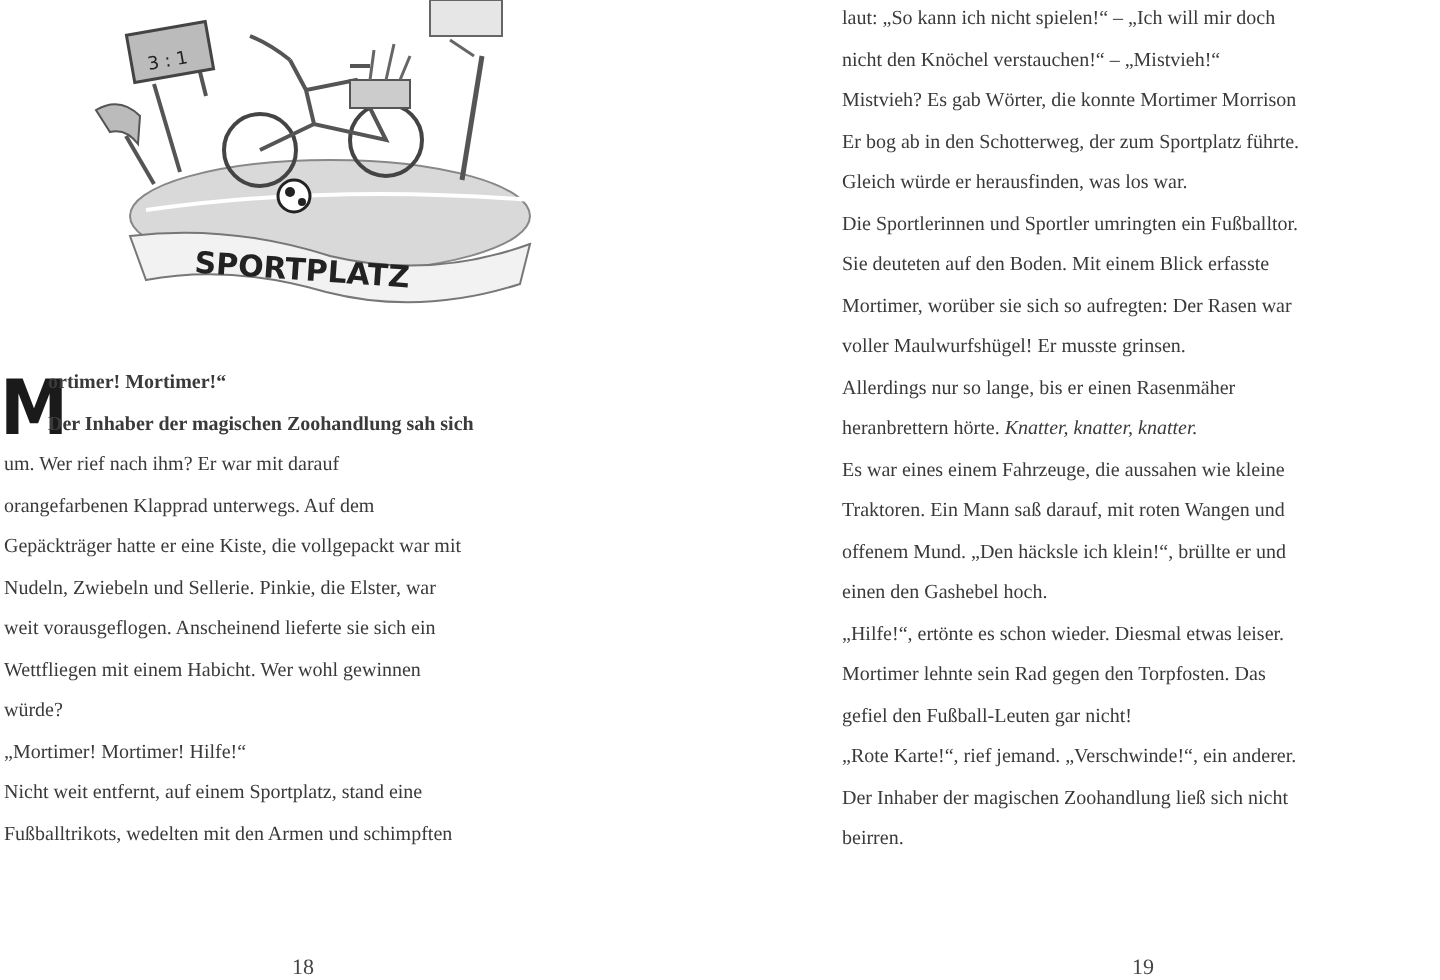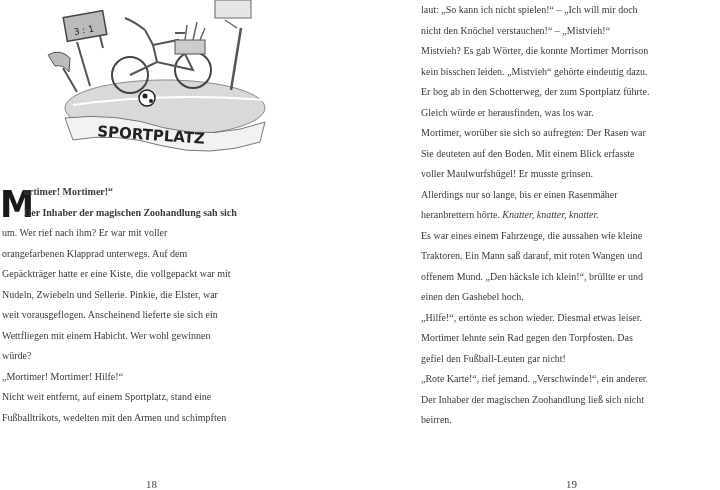--- a/index.html
+++ b/index.html
@@ -55,45 +55,45 @@
     <circle cx="102" cy="98" r="8" fill="#fff" stroke="#222" stroke-width="1.5"></circle>
     <circle cx="100" cy="96" r="2.5" fill="#222"></circle>
     <circle cx="106" cy="101" r="2" fill="#222"></circle>
   </svg>
 
   <div class="dropcap">M</div>
 
   <div class="text-block left-text">
     <span class="line indent">ortimer! Mortimer!“</span>
     <span class="line indent">Der Inhaber der magischen Zoohandlung sah sich</span>
-    <span class="line">um. Wer rief nach ihm? Er war mit voller</span>
+    <span class="line">um. Wer rief nach ihm? Er war mit darauf</span>
     <span class="line">orangefarbenen Klapprad unterwegs. Auf dem</span>
     <span class="line">Gepäckträger hatte er eine Kiste, die vollgepackt war mit</span>
     <span class="line">Nudeln, Zwiebeln und Sellerie. Pinkie, die Elster, war</span>
     <span class="line">weit vorausgeflogen. Anscheinend lieferte sie sich ein</span>
     <span class="line">Wettfliegen mit einem Habicht. Wer wohl gewinnen</span>
     <span class="line">würde?</span>
     <span class="line">„Mortimer! Mortimer! Hilfe!“</span>
     <span class="line">Nicht weit entfernt, auf einem Sportplatz, stand eine</span>
     <span class="line">Fußballtrikots, wedelten mit den Armen und schimpften</span>
   </div>
 
   <div class="page-number pn-left">18</div>
 </div>
 
 <div class="page page-right">
   <div class="text-block right-text">
     <span class="line">laut: „So kann ich nicht spielen!“ – „Ich will mir doch</span>
     <span class="line">nicht den Knöchel verstauchen!“ – „Mistvieh!“</span>
     <span class="line">Mistvieh? Es gab Wörter, die konnte Mortimer Morrison</span>
-    <span class="line">kein bisschen leiden. „Mistvieh“ gehörte eindeutig dazu.</span>
     <span class="line">Er bog ab in den Schotterweg, der zum Sportplatz führte.</span>
     <span class="line">Gleich würde er herausfinden, was los war.</span>
+    <span class="line">Die Sportlerinnen und Sportler umringten ein Fußballtor.</span>
+    <span class="line">Sie deuteten auf den Boden. Mit einem Blick erfasste</span>
     <span class="line">Mortimer, worüber sie sich so aufregten: Der Rasen war</span>
-    <span class="line">Sie deuteten auf den Boden. Mit einem Blick erfasste</span>
     <span class="line">voller Maulwurfshügel! Er musste grinsen.</span>
     <span class="line">Allerdings nur so lange, bis er einen Rasenmäher</span>
     <span class="line"><span>heranbrettern hörte. </span><em>Knatter, knatter, knatter.</em></span>
     <span class="line">Es war eines einem Fahrzeuge, die aussahen wie kleine</span>
     <span class="line">Traktoren. Ein Mann saß darauf, mit roten Wangen und</span>
     <span class="line">offenem Mund. „Den häcksle ich klein!“, brüllte er und</span>
     <span class="line">einen den Gashebel hoch.</span>
     <span class="line">„Hilfe!“, ertönte es schon wieder. Diesmal etwas leiser.</span>
     <span class="line">Mortimer lehnte sein Rad gegen den Torpfosten. Das</span>
     <span class="line">gefiel den Fußball-Leuten gar nicht!</span>

